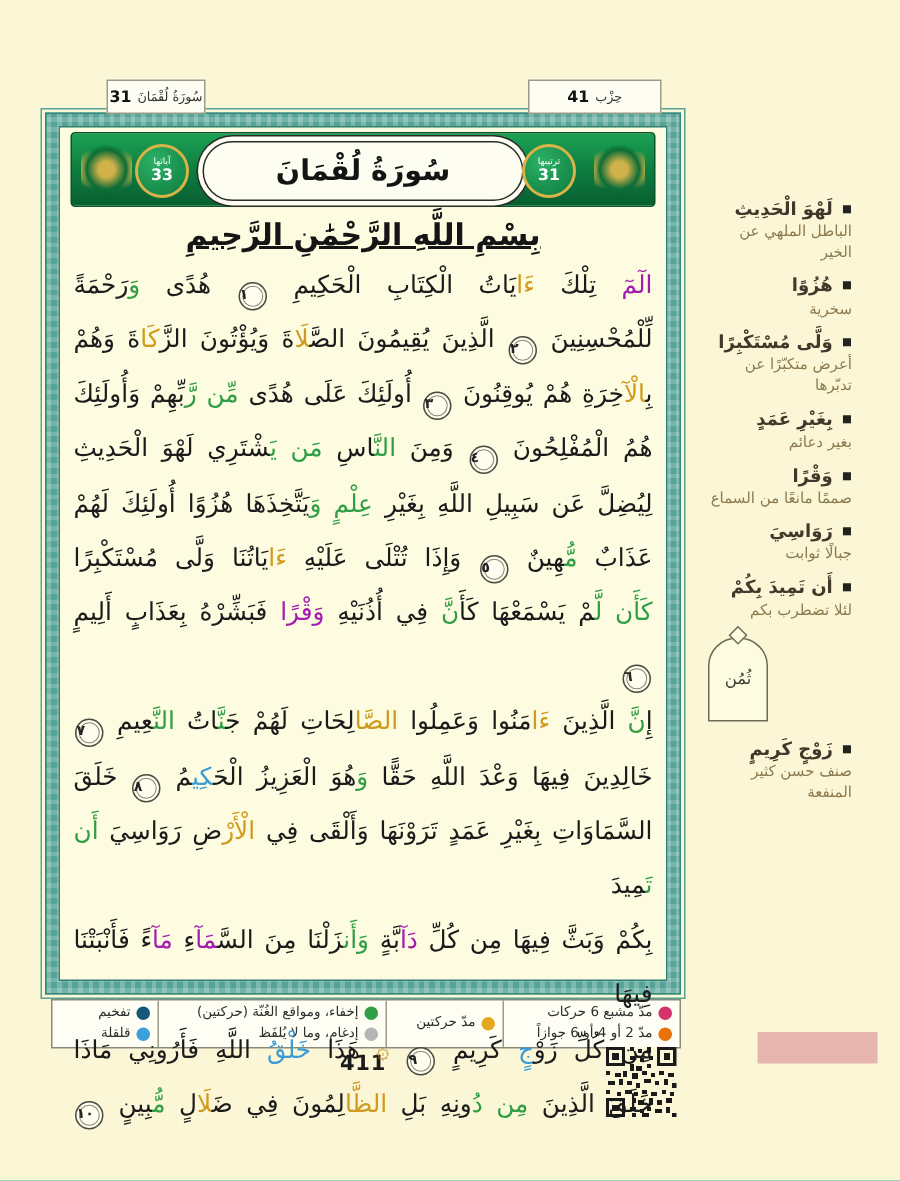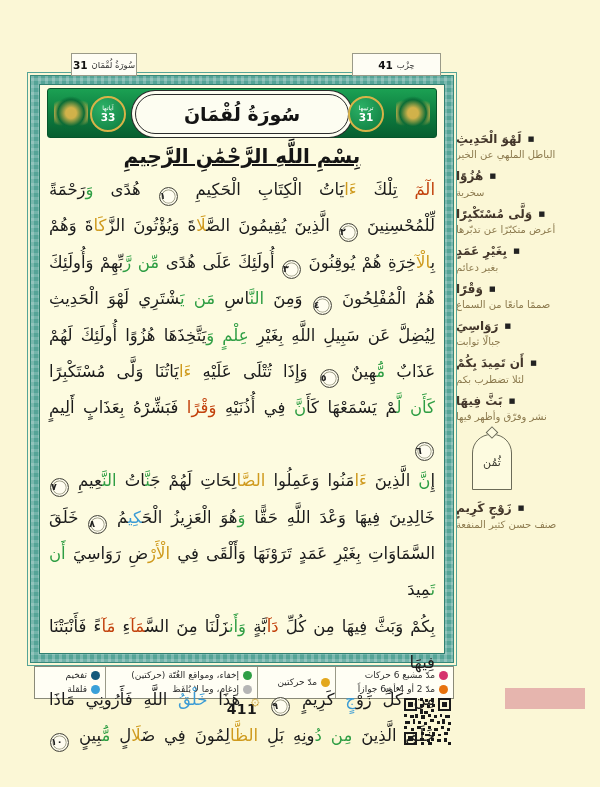--- a/index.html
+++ b/index.html
@@ -74,26 +74,26 @@
     text-align:justify;text-align-last:justify;word-spacing:.5px;white-space:normal;
   }
   .ayah{
     display:inline-block;width:19px;height:19px;box-sizing:border-box;
     border:1.3px solid #4a4a40;border-radius:50%;background:#fffdf0;
     box-shadow:inset 0 0 0 1.5px #fffdf0,inset 0 0 0 2.2px #8a8a70;
     font-size:9.5px;line-height:16px;text-align:center;vertical-align:-4px;
     font-weight:bold;color:#222;margin:0 1px;direction:ltr;
   }
   .rub{color:#b8860b;font-size:15px;}
-  .c-pink{color:#c2410c;} .c-amber{color:#cf9a1d;}
+  .c-pink{color:#a21caf;} .c-amber{color:#cf9a1d;}
   .c-green{color:#2f9e44;} .c-blue{color:#3a9bd5;}
   
   #margin-notes{
-    position:absolute;left:456px;top:131px;width:116px;direction:rtl;text-align:left;
-    padding-right:4px;box-sizing:border-box;
+    position:absolute;left:456px;top:131px;width:116px;direction:rtl;text-align:right;
+    padding-right:4px;box-sizing:border-box;padding-left:16px;
   }
   .note{margin-bottom:6px;}
   .note .w{font-size:12px;font-weight:bold;color:#43362a;line-height:1.45;}
   .note .bullet{font-size:7px;vertical-align:2px;color:#222;margin-left:2px;}
   .note .m{font-size:10px;color:#8c7a4e;line-height:1.4;}
   .thumn{
     width:40px;height:56px;box-sizing:border-box;border:1.3px solid #6b6b58;
     border-radius:19px 19px 0 0;background:#fdfbe0;position:relative;
     margin:10px 56px 10px auto;
     display:flex;align-items:center;justify-content:center;
@@ -194,24 +194,20 @@
       <div class="w"><span class="bullet">■</span> وَقْرًا</div>
       <div class="m">صممًا مانعًا من السماع</div>
     </div>
     <div class="note">
       <div class="w"><span class="bullet">■</span> رَوَاسِيَ</div>
       <div class="m">جبالًا ثوابت</div>
     </div>
     <div class="note">
       <div class="w"><span class="bullet">■</span> أَن تَمِيدَ بِكُمْ</div>
       <div class="m">لئلا تضطرب بكم</div>
-    </div>
-    <div class="note">
-      <div class="w"><span class="bullet">■</span> بَثَّ فِيهَا</div>
-      <div class="m">نشر وفرّق وأظهر فيها</div>
     </div>
     <div class="thumn">ثُمُن</div>
     <div class="note">
       <div class="w"><span class="bullet">■</span> زَوْجٍ كَرِيمٍ</div>
       <div class="m">صنف حسن كثير المنفعة</div>
     </div>
   </div>
 
 <div class="sticker"></div>
 

